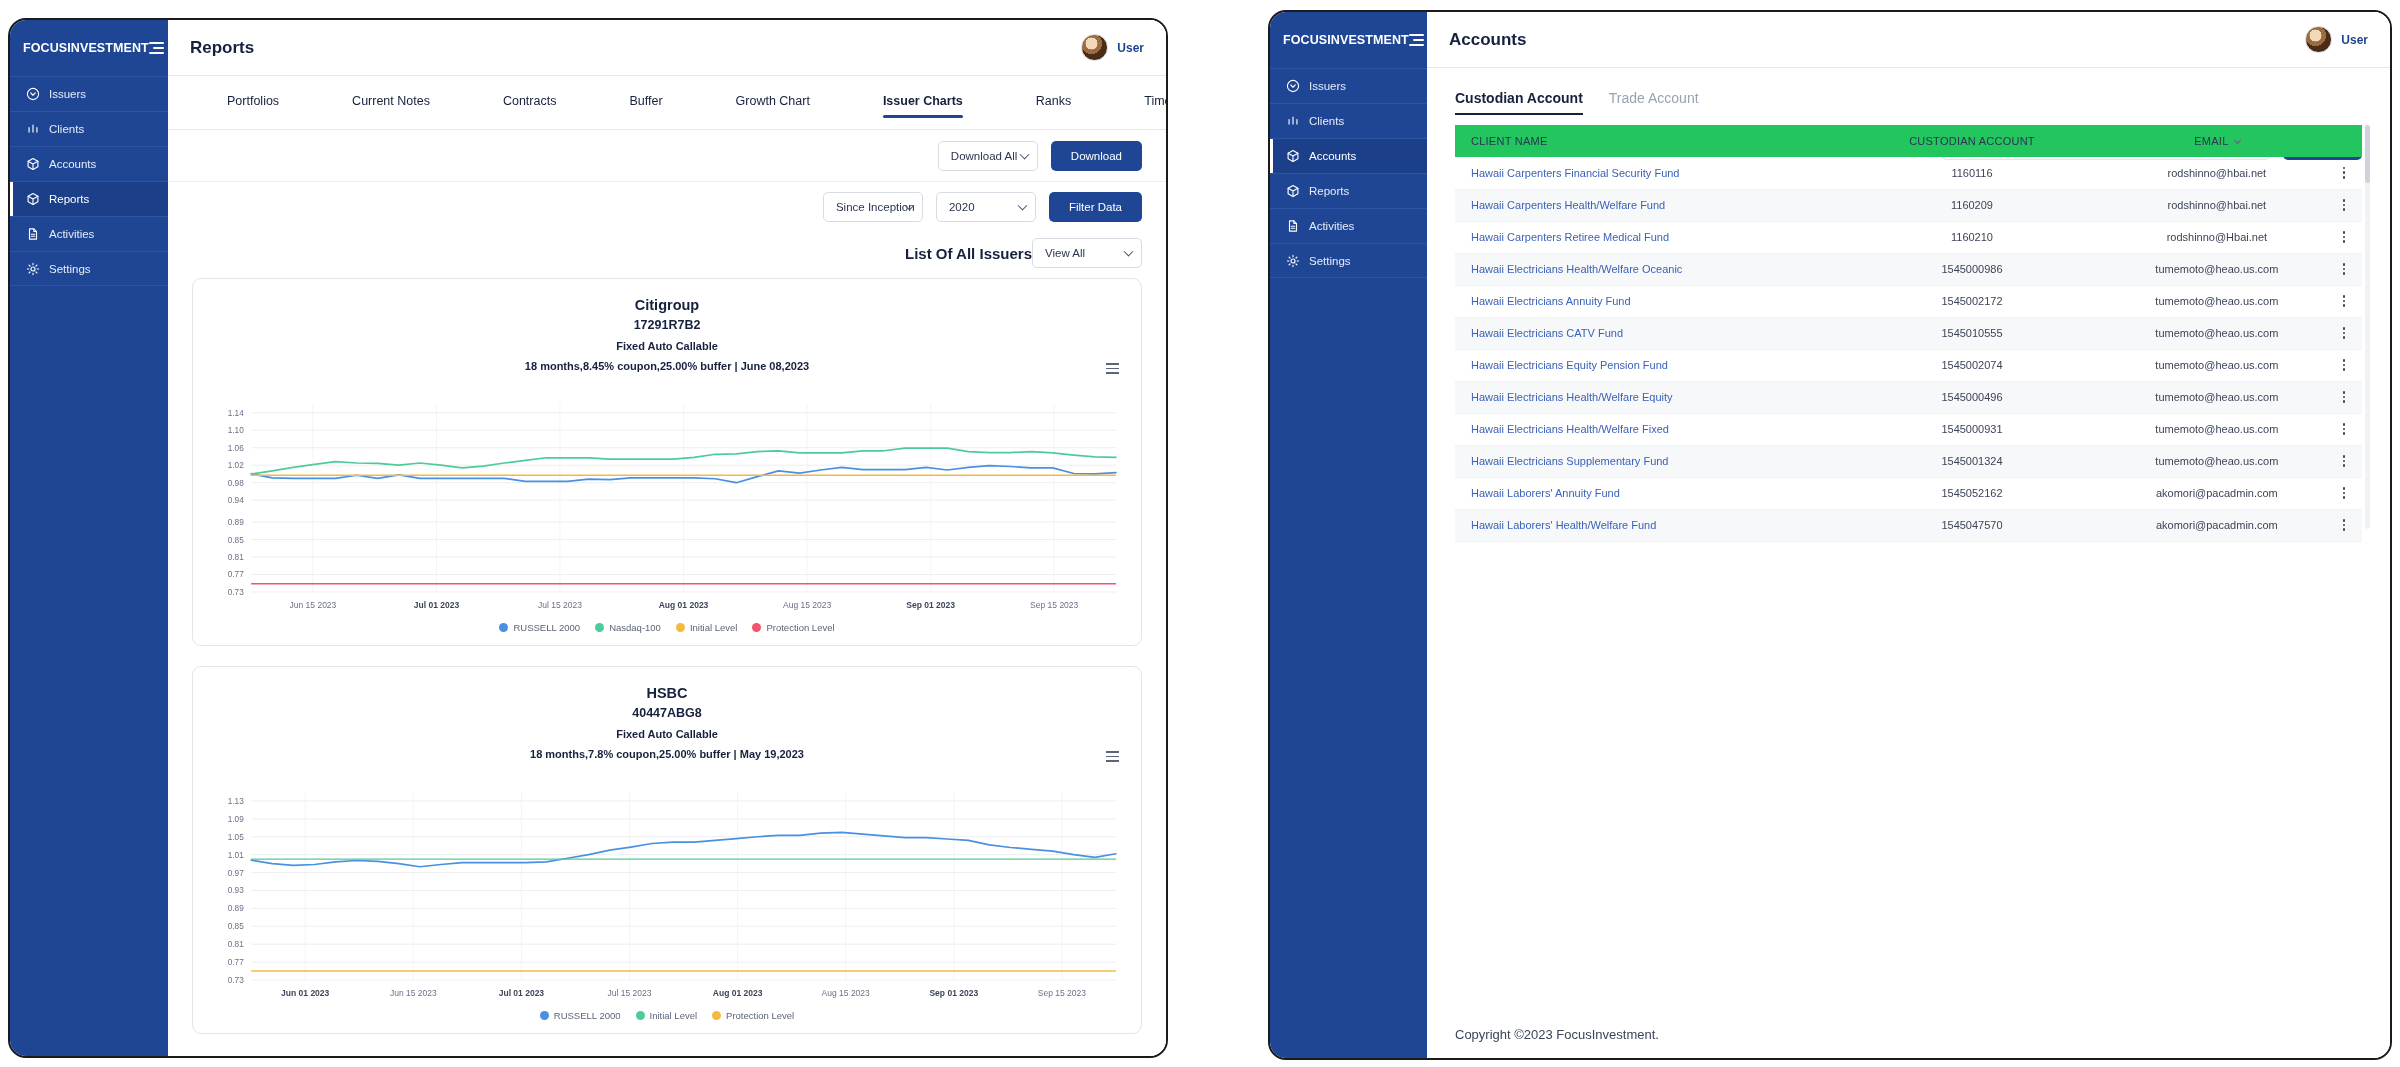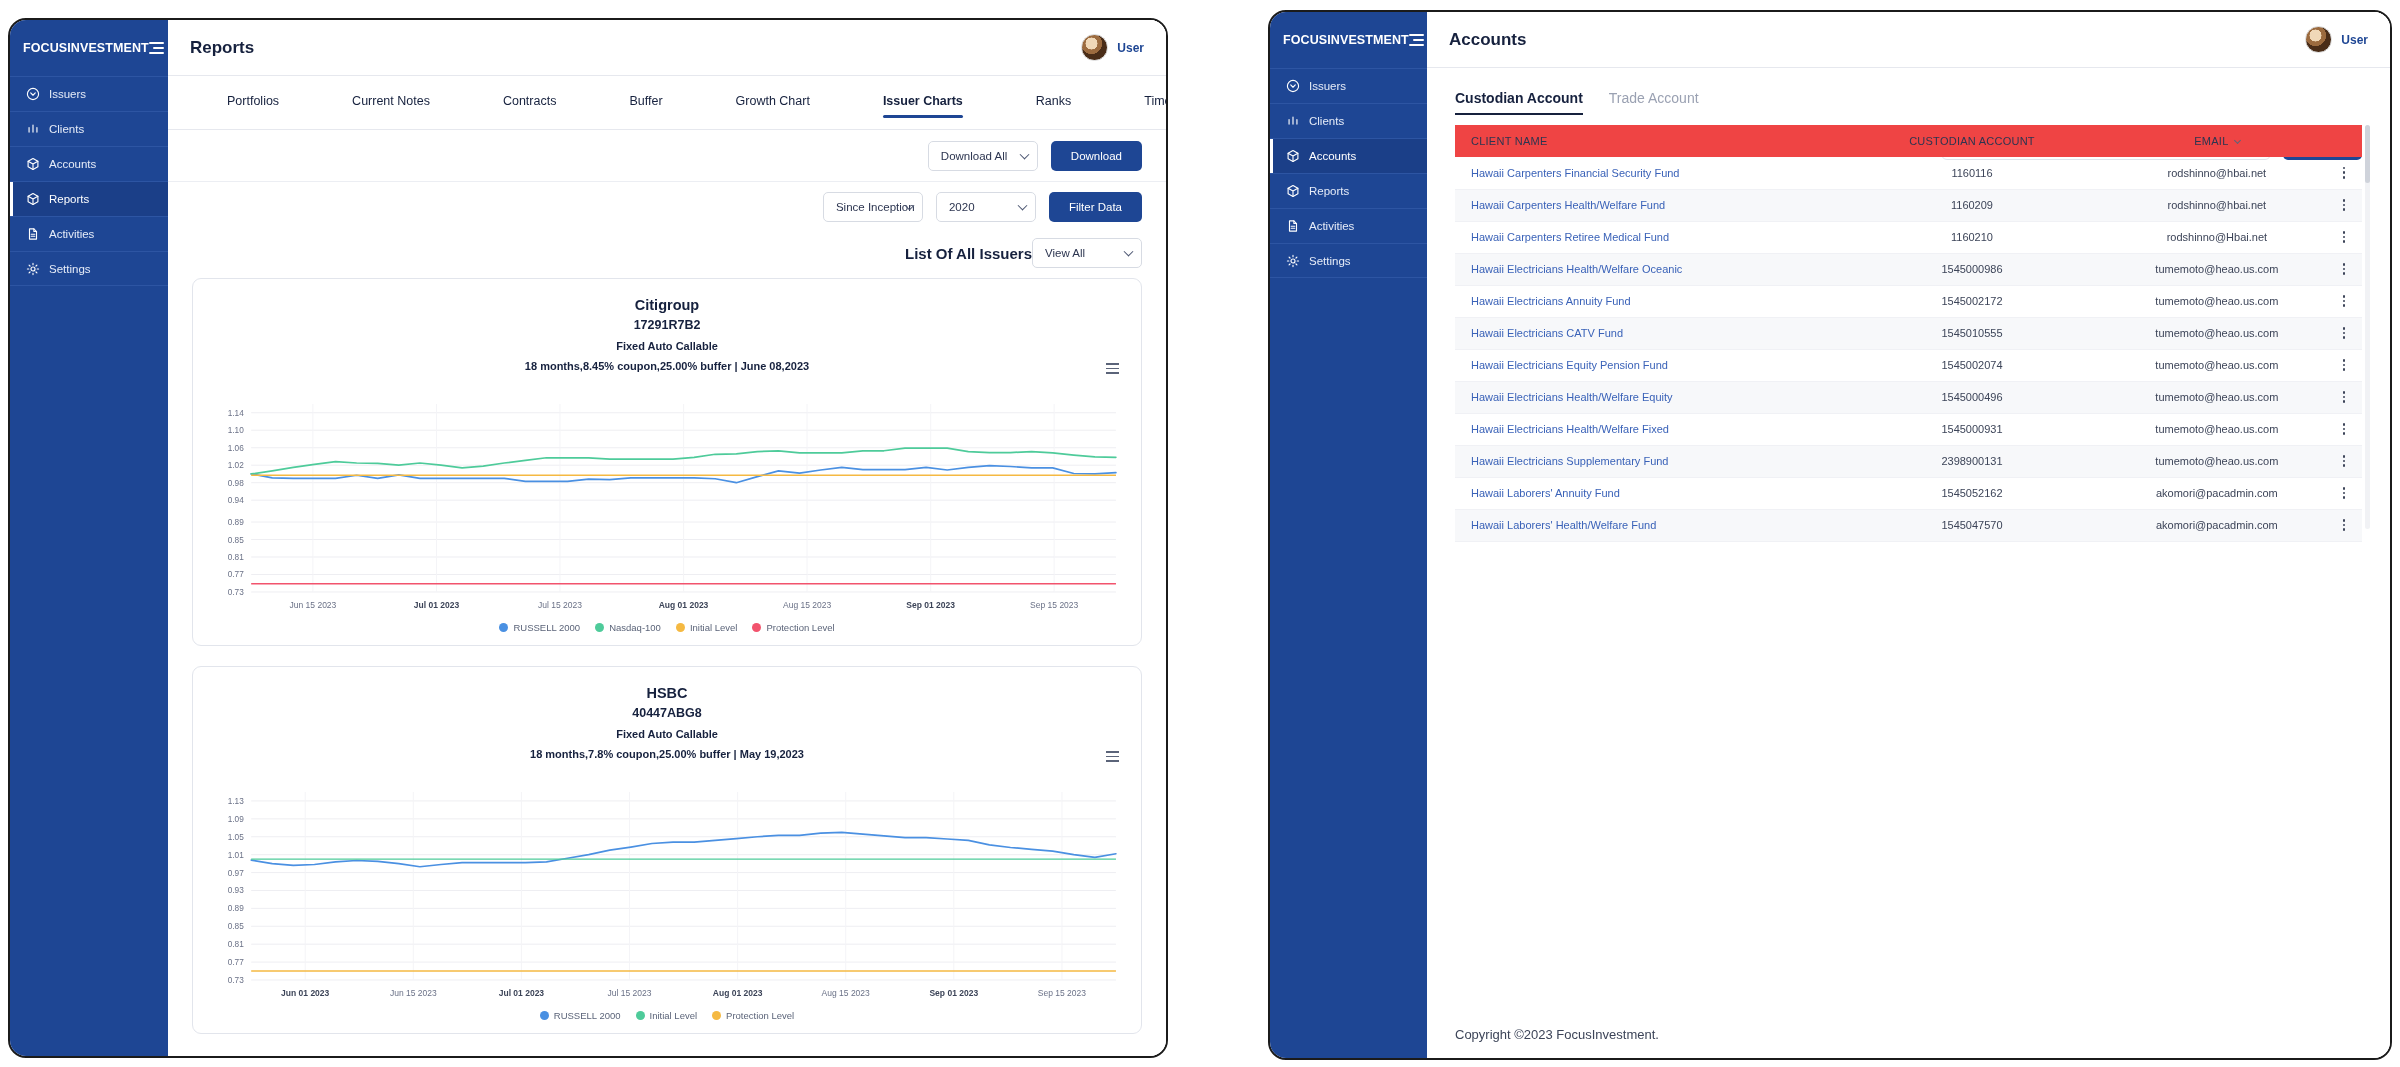--- a/index.html
+++ b/index.html
@@ -119,21 +119,21 @@
     padding: 0 26px 0 12px;
     font-size: 11.5px; color: #2c3550;
     cursor: pointer; white-space: nowrap;
   }
   .select .chev {
     position: absolute; right: 9px; top: 50%;
     width: 7px; height: 7px;
     border-right: 1.6px solid #4a5470; border-bottom: 1.6px solid #4a5470;
     transform: translateY(-70%) rotate(45deg);
   }
-  .sel-downloadall { width: 110px; }
+  .sel-downloadall { width: 100px; }
   .sel-since { width: 94px; }
   .sel-year  { width: 82px; }
   .sel-viewall { width: 110px; }
   .btn-primary {
     background: #1e4694; color: #ffffff;
     border: none; border-radius: 5px;
     height: 30px; padding: 0 20px;
     font-size: 11.5px; font-family: inherit;
     cursor: pointer; white-space: nowrap;
   }
@@ -214,21 +214,21 @@
   .searchbox input::placeholder { color: #9aa1b2; }
   .btn-addnew {
     background: #1e4694; color: #ffffff; border: none; border-radius: 5px;
     height: 32px; padding: 0 16px; font-size: 11.5px;
     font-family: inherit; cursor: pointer; white-space: nowrap;
   }
 
   .table-holder { position: relative; padding: 0 28px; margin-top: 10px; flex: 1 1 auto; }
   table.acct { width: 100%; border-collapse: collapse; table-layout: fixed; }
   table.acct thead th {
-    background: #ef4444;
+    background: #22c55e;
     font-size: 11px; font-weight: 400; color: #2c3550;
     letter-spacing: .25px;
     height: 32px; text-align: center;
   }
   table.acct thead th.left { text-align: left; padding-left: 16px; }
   table.acct tbody td {
     height: 32px; font-size: 11px; color: #3c4458; text-align: center;
     border-bottom: 1px solid #f0f1f5;
   }
   table.acct tbody tr:nth-child(even) { background: #f7f8fa; }
@@ -756,21 +756,21 @@
                 <td>
                   <span class="kebab">
                     <i></i>
                     <i></i>
                     <i></i>
                   </span>
                 </td>
               </tr>
               <tr>
                 <td class="name">Hawaii Electricians Supplementary Fund</td>
-                <td>2398900131</td>
+                <td>1545001324</td>
                 <td>tumemoto@heao.us.com</td>
                 <td>
                   <span class="kebab">
                     <i></i>
                     <i></i>
                     <i></i>
                   </span>
                 </td>
               </tr>
               <tr>

